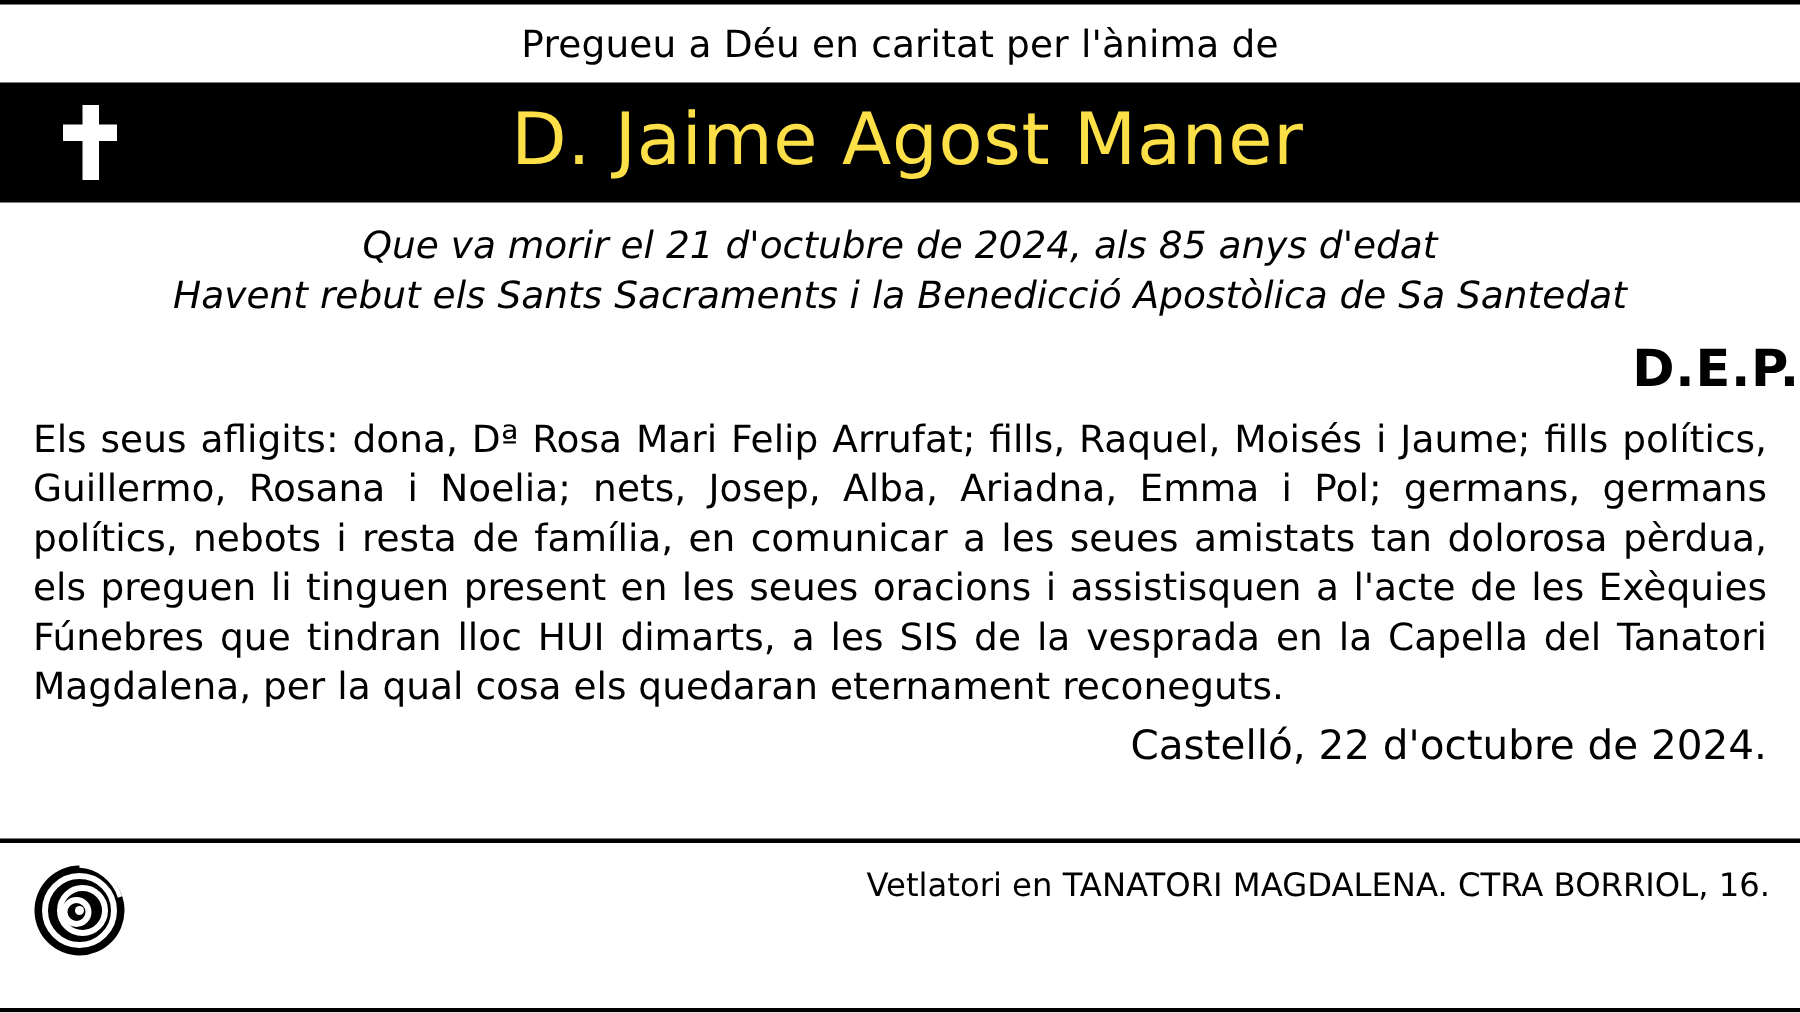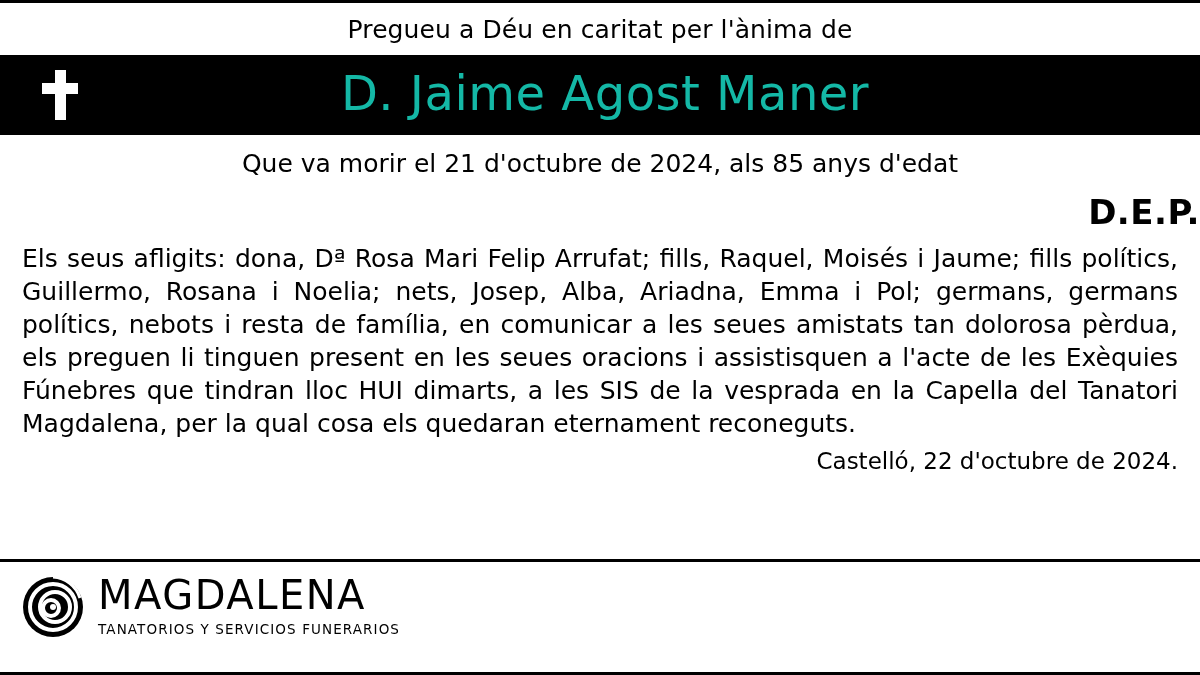--- a/index.html
+++ b/index.html
@@ -27,21 +27,21 @@
     width: 100%;
   }
   .intro {
     text-align: center;
     font-size: 25px;
     padding: 12px 0 11px 0;
     letter-spacing: 0.1px;
   }
   .name-band {
     background: #000000;
-    color: #14b8a6;
+    color: #fde047;
     height: 80px;
     display: flex;
     align-items: center;
     position: relative;
   }
   .cross {
     position: absolute;
     left: 42px;
     top: 50%;
     transform: translateY(-50%);
@@ -70,41 +70,42 @@
     flex: 1;
     text-align: center;
     font-size: 48px;
     letter-spacing: 0.5px;
     padding-left: 10px;
     padding-bottom: 4px;
   }
   .sub-lines {
     text-align: center;
     padding-top: 12px;
+    font-style: italic;
   }
   .sub-lines div {
     font-size: 25px;
     line-height: 1.33;
   }
   .dep {
     text-align: right;
     font-size: 34px;
     font-weight: bold;
     padding: 12px 0 10px 0;
     letter-spacing: 0.5px;
   }
   .body-text {
     font-size: 25px;
     line-height: 1.32;
     text-align: justify;
     padding: 0 22px 0 22px;
   }
   .place-date {
     text-align: right;
-    font-size: 23px;
+    font-size: 27px;
     padding: 8px 22px 0 22px;
   }
   .spacer {
     flex: 1;
   }
   .bottom-rule {
     height: 3px;
     background: #000000;
     width: 100%;
     margin-top: 6px;
@@ -166,20 +167,21 @@
 
   <div class="intro">Pregueu a Déu en caritat per l'ànima de</div>
 
   <div class="name-band">
     <span class="cross"></span>
     <div class="name-text">D. Jaime Agost Maner</div>
   </div>
 
   <div class="sub-lines">
     <div>Que va morir el 21 d'octubre de 2024, als 85 anys d'edat</div>
+    <div>Havent rebut els Sants Sacraments i la Benedicció Apostòlica de Sa Santedat</div>
   </div>
 
   <div class="dep">D.E.P.</div>
 
   <div class="body-text">Els seus afligits: dona, Dª Rosa Mari Felip Arrufat; fills, Raquel, Moisés i Jaume; fills polítics, Guillermo, Rosana i Noelia; nets, Josep, Alba, Ariadna, Emma i Pol; germans, germans polítics, nebots i resta de família, en comunicar a les seues amistats tan dolorosa pèrdua, els preguen li tinguen present en les seues oracions i assistisquen a l'acte de les Exèquies Fúnebres que tindran lloc HUI dimarts, a les SIS de la vesprada en la Capella del Tanatori Magdalena, per la qual cosa els quedaran eternament reconeguts.</div>
 
   <div class="place-date">Castelló, 22 d'octubre de 2024.</div>
 
   <div class="spacer"></div>
 
@@ -188,23 +190,20 @@
   <div class="footer">
     <div class="brand">
       <svg class="brand-mark" viewBox="0 0 62 62">
         <circle cx="31" cy="31" r="30" fill="#000000"></circle>
         <circle cx="31" cy="31" r="23" fill="none" stroke="#ffffff" stroke-width="4"></circle>
         <circle cx="33" cy="31" r="15" fill="none" stroke="#ffffff" stroke-width="4"></circle>
         <circle cx="29" cy="32" r="8" fill="none" stroke="#ffffff" stroke-width="4"></circle>
         <circle cx="31" cy="31" r="3" fill="#ffffff"></circle>
         <path d="M31 1 A30 30 0 0 1 58 22" fill="none" stroke="#ffffff" stroke-width="3"></path>
       </svg>
-      <div class="brand-words">
-        <div class="brand-name">MAGDALENA</div>
-        <div class="brand-tag">TANATORIOS Y SERVICIOS FUNERARIOS</div>
-      </div>
     </div>
     <div class="contact">
+      <div>Vetlatori en TANATORI MAGDALENA. CTRA BORRIOL, 16.</div>
     </div>
   </div>
 
   <div class="bottom-edge"></div>
 </div>
 
 </body></html>

